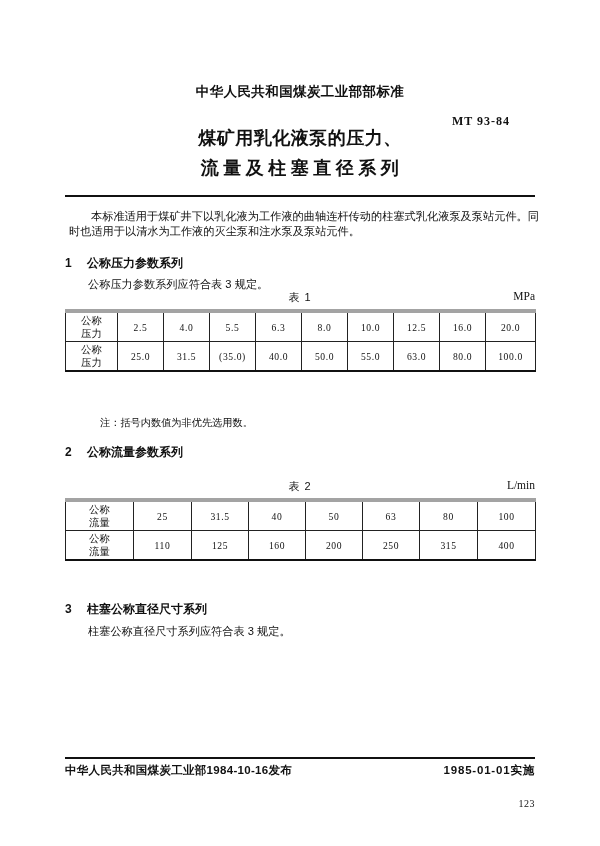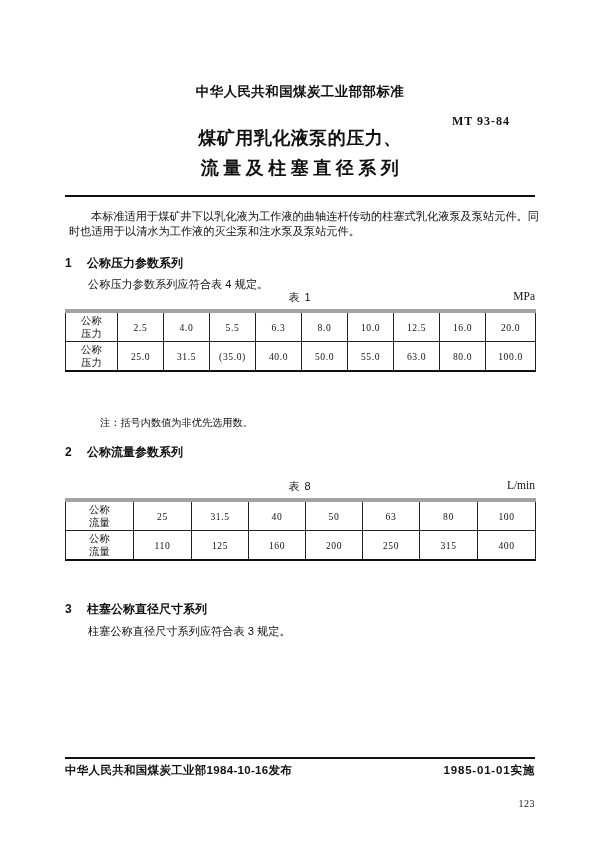--- a/index.html
+++ b/index.html
@@ -197,21 +197,21 @@
     <span class="l1">煤矿用乳化液泵的压力、</span>
     <span class="l2">流量及柱塞直径系列</span>
   </div>
 
   <div class="rule-top"></div>
 
   <div class="para" style="top:209px;"><span class="indent"></span><span>本标准适用于煤矿井下以乳化液为工作液的曲轴连杆传动的柱塞式乳化液泵及泵站元件。同时也适用于以清水为工作液的灭尘泵和注水泵及泵站元件。</span></div>
 
   <div class="sec-head" style="top:255px;"><span class="num">1</span><span>公称压力参数系列</span></div>
 
-  <div class="sub-line" style="top:277px;">公称压力参数系列应符合表 4 规定。</div>
+  <div class="sub-line" style="top:277px;">公称压力参数系列应符合表 3 规定。</div>
 
   <div class="tbl-caption" style="top:290px;">
     <span class="cap">表 1</span>
     <span class="unit">MPa</span>
   </div>
 
   <table class="data" style="top:309px; width:470px;">
     <colgroup>
       <col style="width:52px">
         <col style="width:46px">
@@ -257,21 +257,21 @@
       </tr>
     </tbody>
   </table>
 
   <div class="note-line" style="top:416px;">注：括号内数值为非优先选用数。</div>
 
   <div class="sec-head" style="top:444px;"><span class="num">2</span><span>公称流量参数系列</span></div>
 
 
   <div class="tbl-caption" style="top:479px;">
-    <span class="cap">表 8</span>
+    <span class="cap">表 2</span>
     <span class="unit">L/min</span>
   </div>
 
   <table class="data" style="top:498px; width:470px;">
     <colgroup>
       <col style="width:68px">
         <col style="width:58px">
         <col style="width:57px">
       <col style="width:57px">
         <col style="width:57px">

